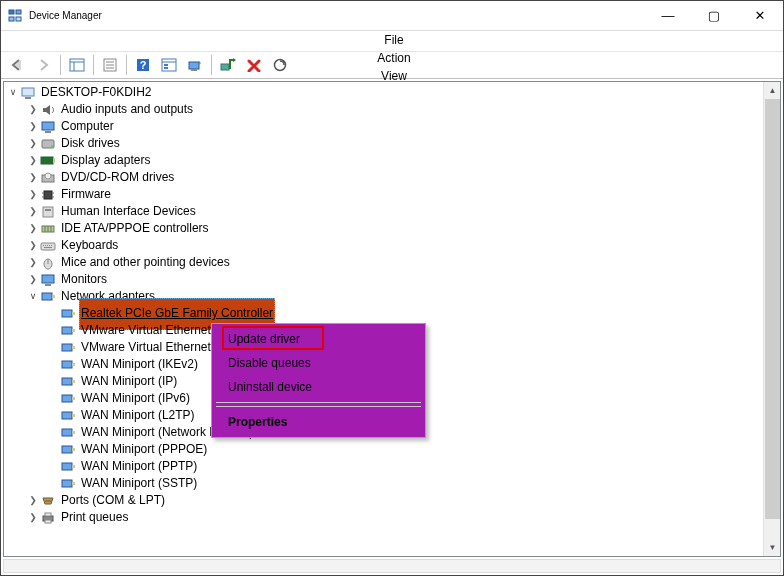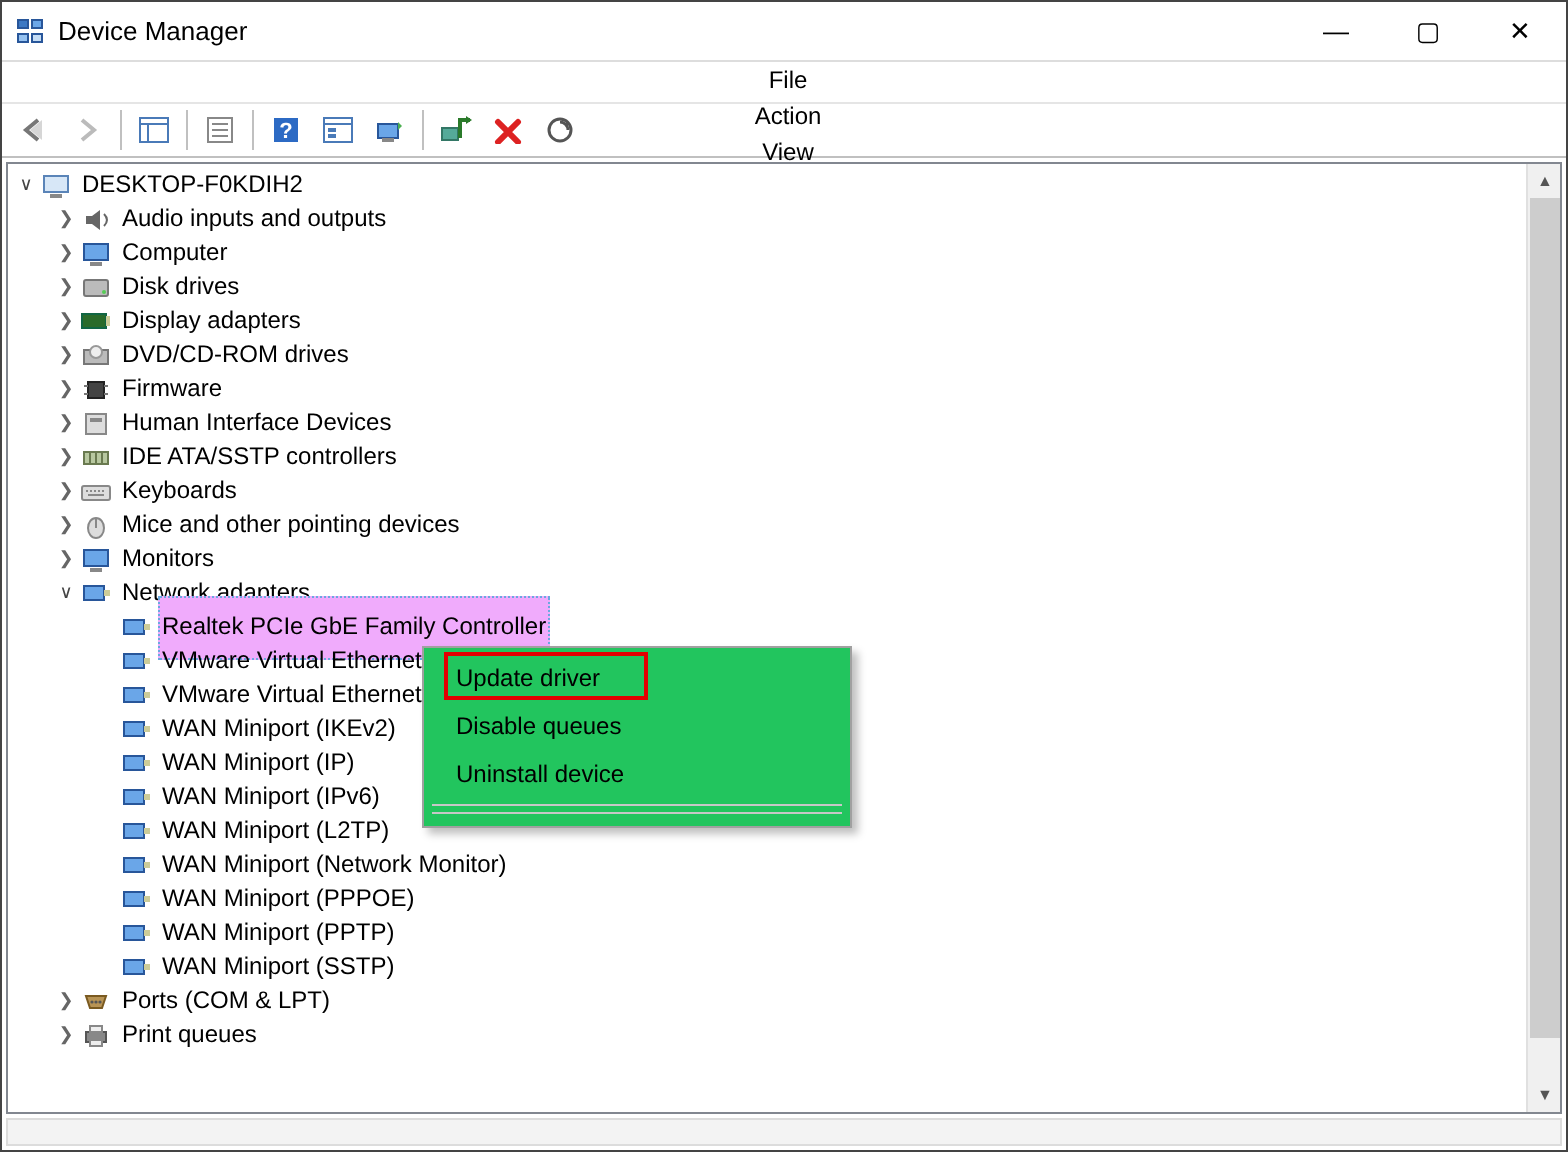--- a/index.html
+++ b/index.html
@@ -20,21 +20,21 @@
     align-items: center;
     height: 30px;
     border-bottom: 1px solid #ddd;
     padding-left: 6px;
   }
   .titlebar .icon {
     width: 16px; height: 16px;
     margin-right: 6px;
     display: inline-flex; align-items: center; justify-content: center;
   }
-  .titlebar .title { flex: 1; font-size: 13px; }
+  .titlebar .title { flex: 1; font-size: 10px; }
   .win-btns { display: flex; height: 100%; }
   .win-btn {
     width: 46px; height: 100%;
     display: flex; align-items: center; justify-content: center;
     font-size: 13px; font-family: "Segoe UI Symbol", sans-serif;
   }
 
   
   .menubar {
     display: flex; align-items: center;
@@ -117,42 +117,42 @@
     font-size: 9px; color:#666;
   }
   .toggle.open { color:#444; }
   .ticon {
     width: 16px; height: 16px;
     display:inline-flex; align-items:center; justify-content:center;
     margin-right: 3px;
   }
   .label { padding: 0 2px; }
   .label.sel {
-    background: #f0abfc;
+    background: #c2410c;
     border: 1px dotted #6aa9e0;
     padding: 0 1px;
     height: 32px;
-    display: inline-flex; align-items: center;
+    display: inline-flex; align-items: center; text-decoration: underline;
   }
   .children { padding-left: 20px; }
   .children .children { padding-left: 20px; }
 
   
   .statusbar {
     position: absolute;
     left: 2px; right: 2px; bottom: 2px;
     height: 14px;
     background: #f3f3f3;
     border: 1px solid #dcdcdc;
   }
 
   
   .ctx {
     position: absolute;
-    background: #22c55e;
+    background: #a21caf;
     border: 1px solid #a0a0a0;
     box-shadow: 3px 3px 4px rgba(0,0,0,0.25);
     padding: 3px 2px;
     width: 215px;
   }
   .ctx .citem {
     padding: 5px 14px;
     font-size: 12px;
   }
   .ctx .citem.bold { font-weight: bold; }
@@ -370,21 +370,21 @@
         <div class="row">
           <span class="toggle">❯</span>
           <span class="ticon">
               <svg width="16" height="16">
                 <rect x="2" y="5" width="12" height="6" fill="#b8c8a0" stroke="#6a7a50"></rect>
                 <line x1="5" y1="5" x2="5" y2="11" stroke="#6a7a50"></line>
                 <line x1="8" y1="5" x2="8" y2="11" stroke="#6a7a50"></line>
                 <line x1="11" y1="5" x2="11" y2="11" stroke="#6a7a50"></line>
               </svg>
             </span>
-          <span class="label">IDE ATA/SSTP controllers</span>
+          <span class="label">IDE ATA/PPPOE controllers</span>
         </div>
 
         <div class="row">
           <span class="toggle">❯</span>
           <span class="ticon">
               <svg width="16" height="16">
                 <rect x="1" y="5" width="14" height="7" rx="1" fill="#ddd" stroke="#888"></rect>
                 <g fill="#888">
                   <rect x="3" y="7" width="1" height="1"></rect>
                   <rect x="5" y="7" width="1" height="1"></rect>
@@ -583,13 +583,14 @@
 
 <div class="statusbar"></div>
 
 <div class="ctx" style="left:210px; top:322px;">
   <div class="highlight-box" style="left:10px; top:2px; width:102px; height:24px;"></div>
   <div class="citem">Update driver</div>
   <div class="citem">Disable queues</div>
   <div class="citem">Uninstall device</div>
   <hr>
   <hr>
+  <div class="citem bold">Properties</div>
 </div>
 
 </body></html>

